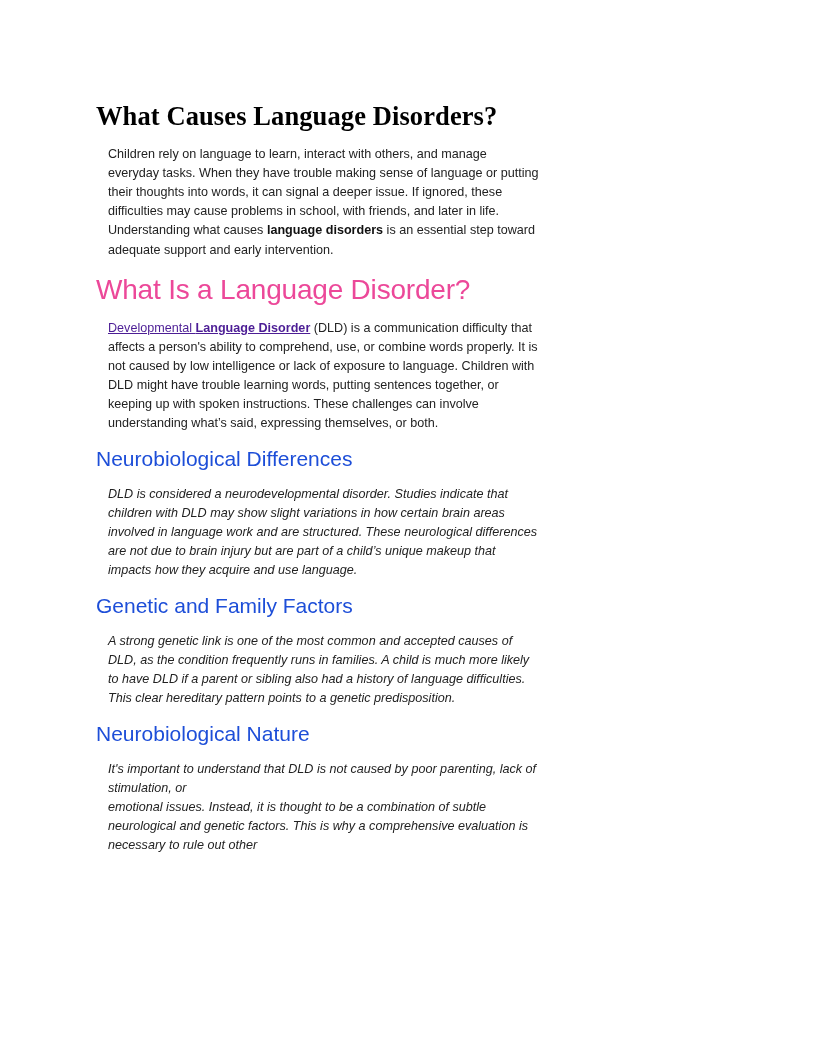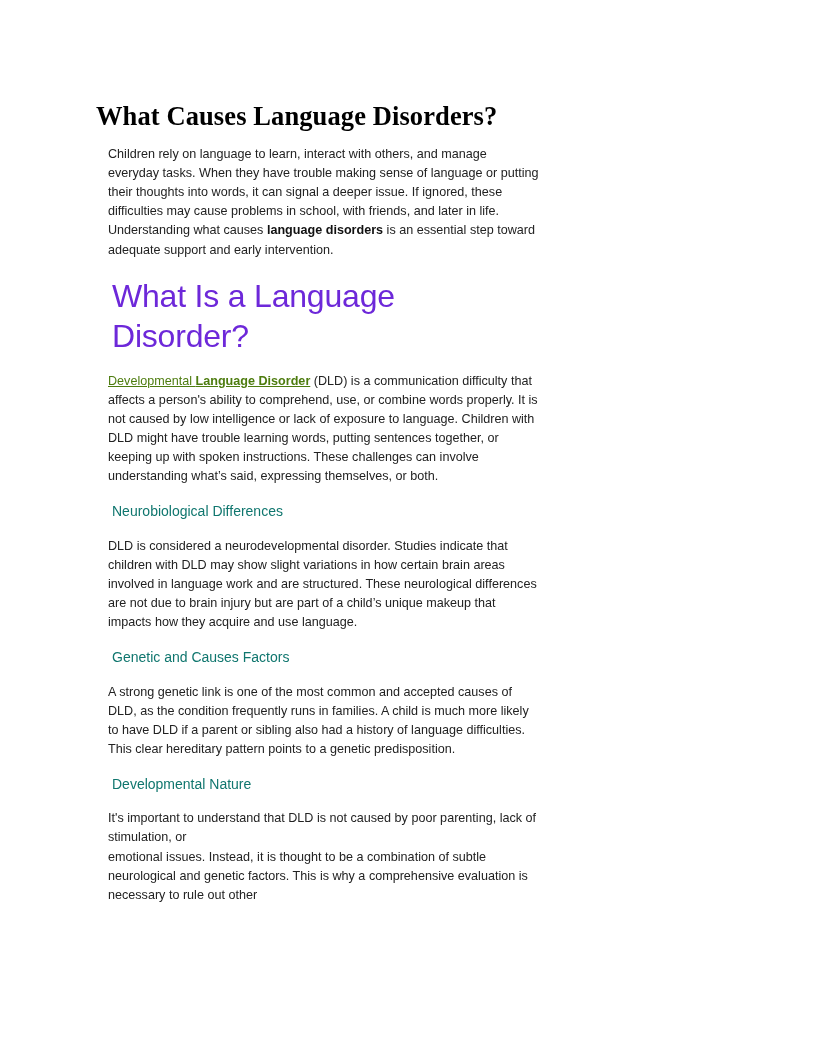--- a/index.html
+++ b/index.html
@@ -36,42 +36,42 @@
     font-size: 12.6px;
     line-height: 1.52;
     color: #222222;
     margin: 12px;
   }
   .intro-block {
     margin-top: 31px;
   }
   h2.section-heading {
     font-family: "Liberation Sans", sans-serif;
-    font-size: 32px;
+    font-size: 28px;
     font-weight: normal;
-    color: #6d28d9;
-    margin: 16px;
+    color: #ec4899;
+    margin: 0;
     line-height: 1.25;
     letter-spacing: -0.2px;
   }
   .heading-gap-1 { margin-top: 44px; }
   .heading-gap-2 { margin-top: 46px; }
   .after-heading { margin-top: 15px; }
   h3.sub-heading {
     font-family: "Liberation Sans", sans-serif;
-    font-size: 14px;
+    font-size: 21px;
     font-weight: normal;
-    color: #0f766e;
-    margin: 16px;
+    color: #1d4ed8;
+    margin: 0;
     line-height: 1.3;
   }
   .sub-gap { margin-top: 37px; }
-  .after-sub { margin-top: 4px; }
+  .after-sub { margin-top: 4px; font-style: italic; }
   a.inline-link {
-    color: #4d7c0f;
+    color: #4c1d95;
     text-decoration: underline;
   }
   a.inline-link .strong-part {
     font-weight: bold;
   }
   strong.bold-inline {
     font-weight: bold;
     color: #111111;
   }
 </style>
@@ -86,20 +86,20 @@
 
   <h2 class="section-heading heading-gap-1">What Is a Language Disorder?</h2>
 
   <p class="body-text after-heading"><a class="inline-link" href="#"><span>Developmental </span><span class="strong-part">Language Disorder</span></a><span> (DLD) is a communication difficulty that affects a person's ability to comprehend, use, or combine words properly. It is not caused by low intelligence or lack of exposure to language. Children with DLD might have trouble learning words, putting sentences together, or keeping up with spoken instructions. These challenges can involve understanding what’s said, expressing themselves, or both.</span></p>
 
 
 
   <h3 class="sub-heading sub-gap">Neurobiological Differences</h3>
   <p class="body-text after-sub">DLD is considered a neurodevelopmental disorder. Studies indicate that children with DLD may show slight variations in how certain brain areas involved in language work and are structured. These neurological differences are not due to brain injury but are part of a child’s unique makeup that impacts how they acquire and use language.</p>
 
-  <h3 class="sub-heading sub-gap">Genetic and Causes Factors</h3>
+  <h3 class="sub-heading sub-gap">Genetic and Family Factors</h3>
   <p class="body-text after-sub">A strong genetic link is one of the most common and accepted causes of DLD, as the condition frequently runs in families. A child is much more likely to have DLD if a parent or sibling also had a history of language difficulties. This clear hereditary pattern points to a genetic predisposition.</p>
 
-  <h3 class="sub-heading sub-gap">Developmental Nature</h3>
+  <h3 class="sub-heading sub-gap">Neurobiological Nature</h3>
   <p class="body-text after-sub" style="white-space: pre-line;">It's important to understand that DLD is not caused by poor parenting, lack of stimulation, or
 emotional issues. Instead, it is thought to be a combination of subtle neurological and genetic factors. This is why a comprehensive evaluation is necessary to rule out other</p>
 
 </div>
 
 </body></html>

